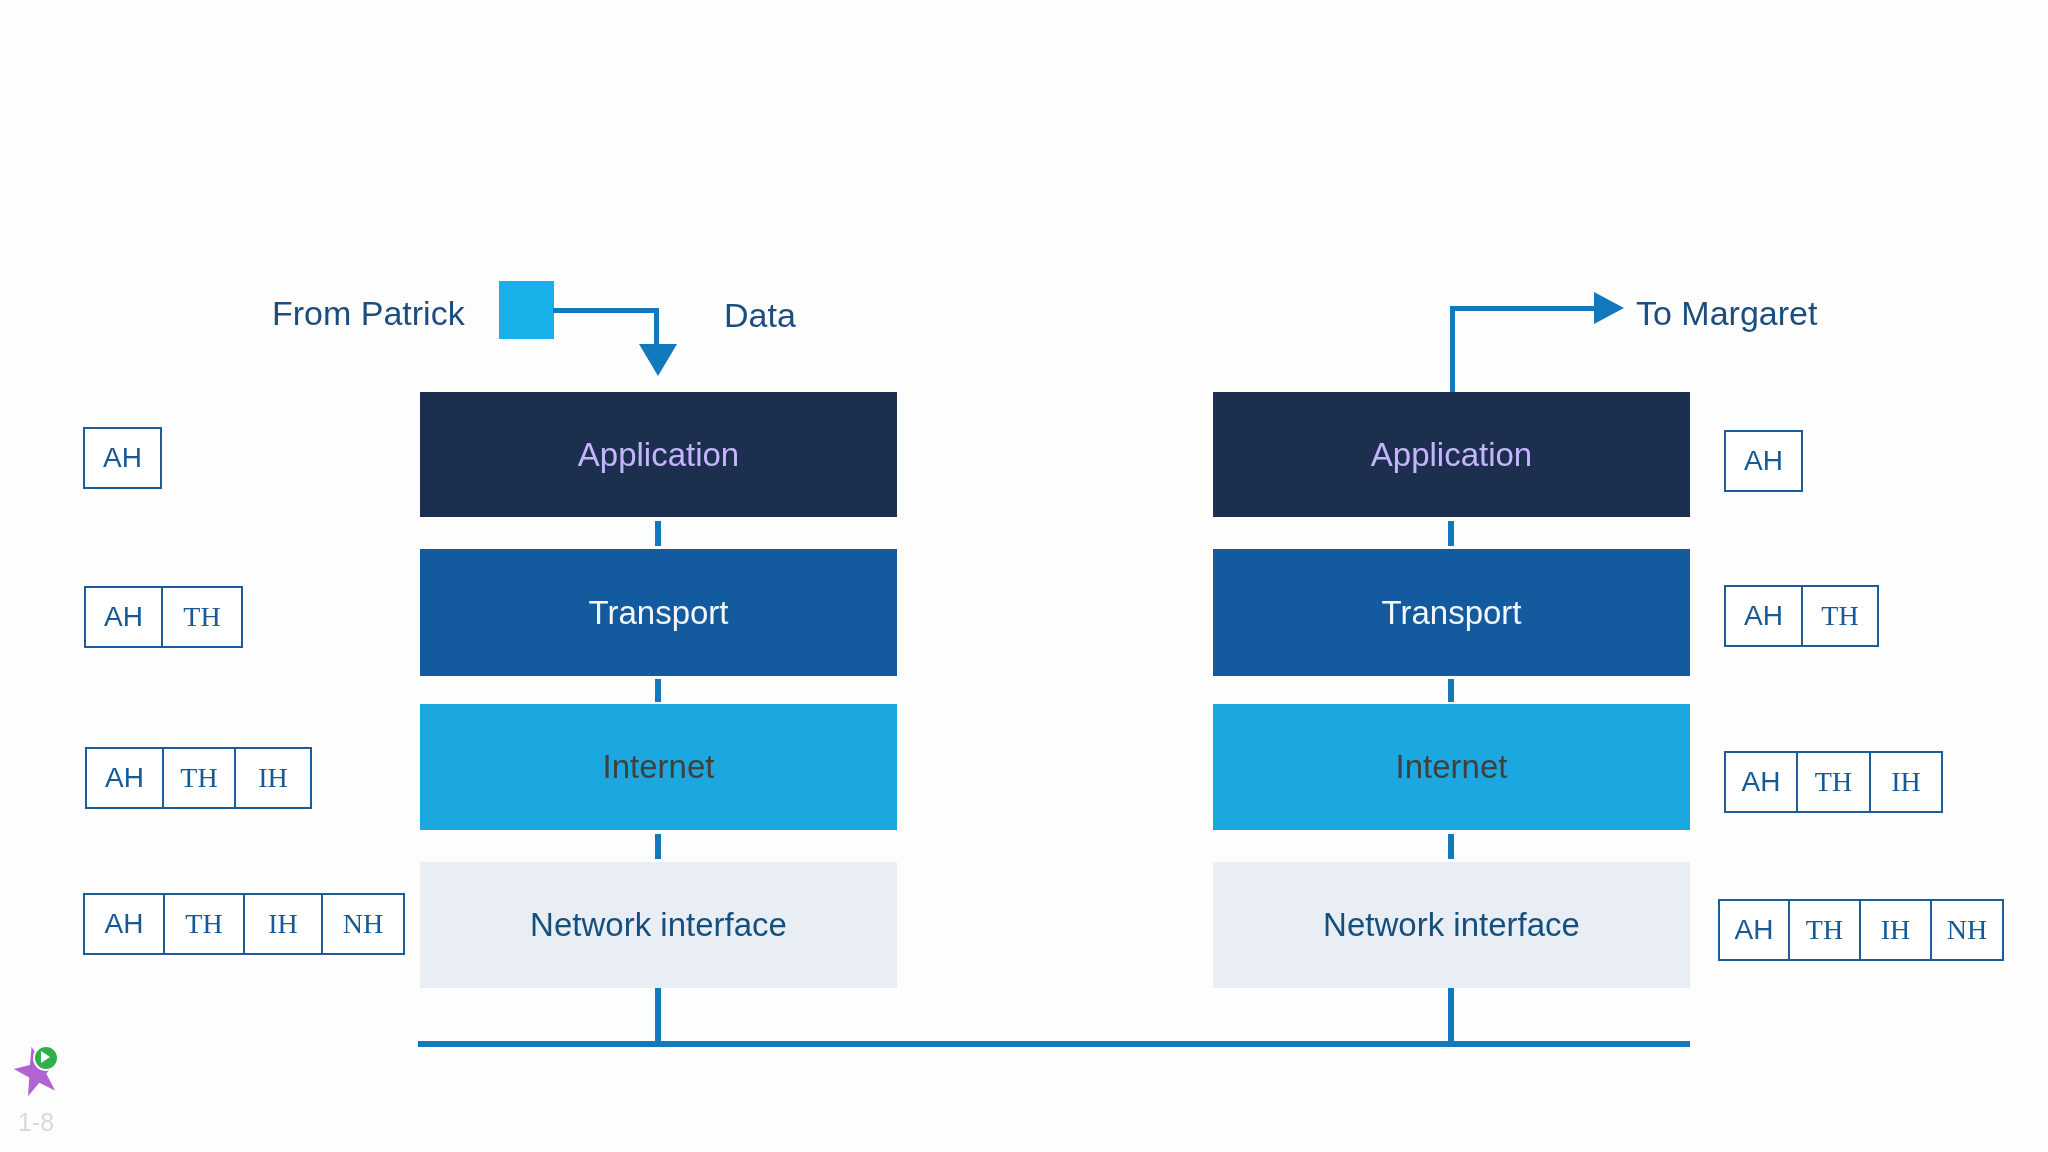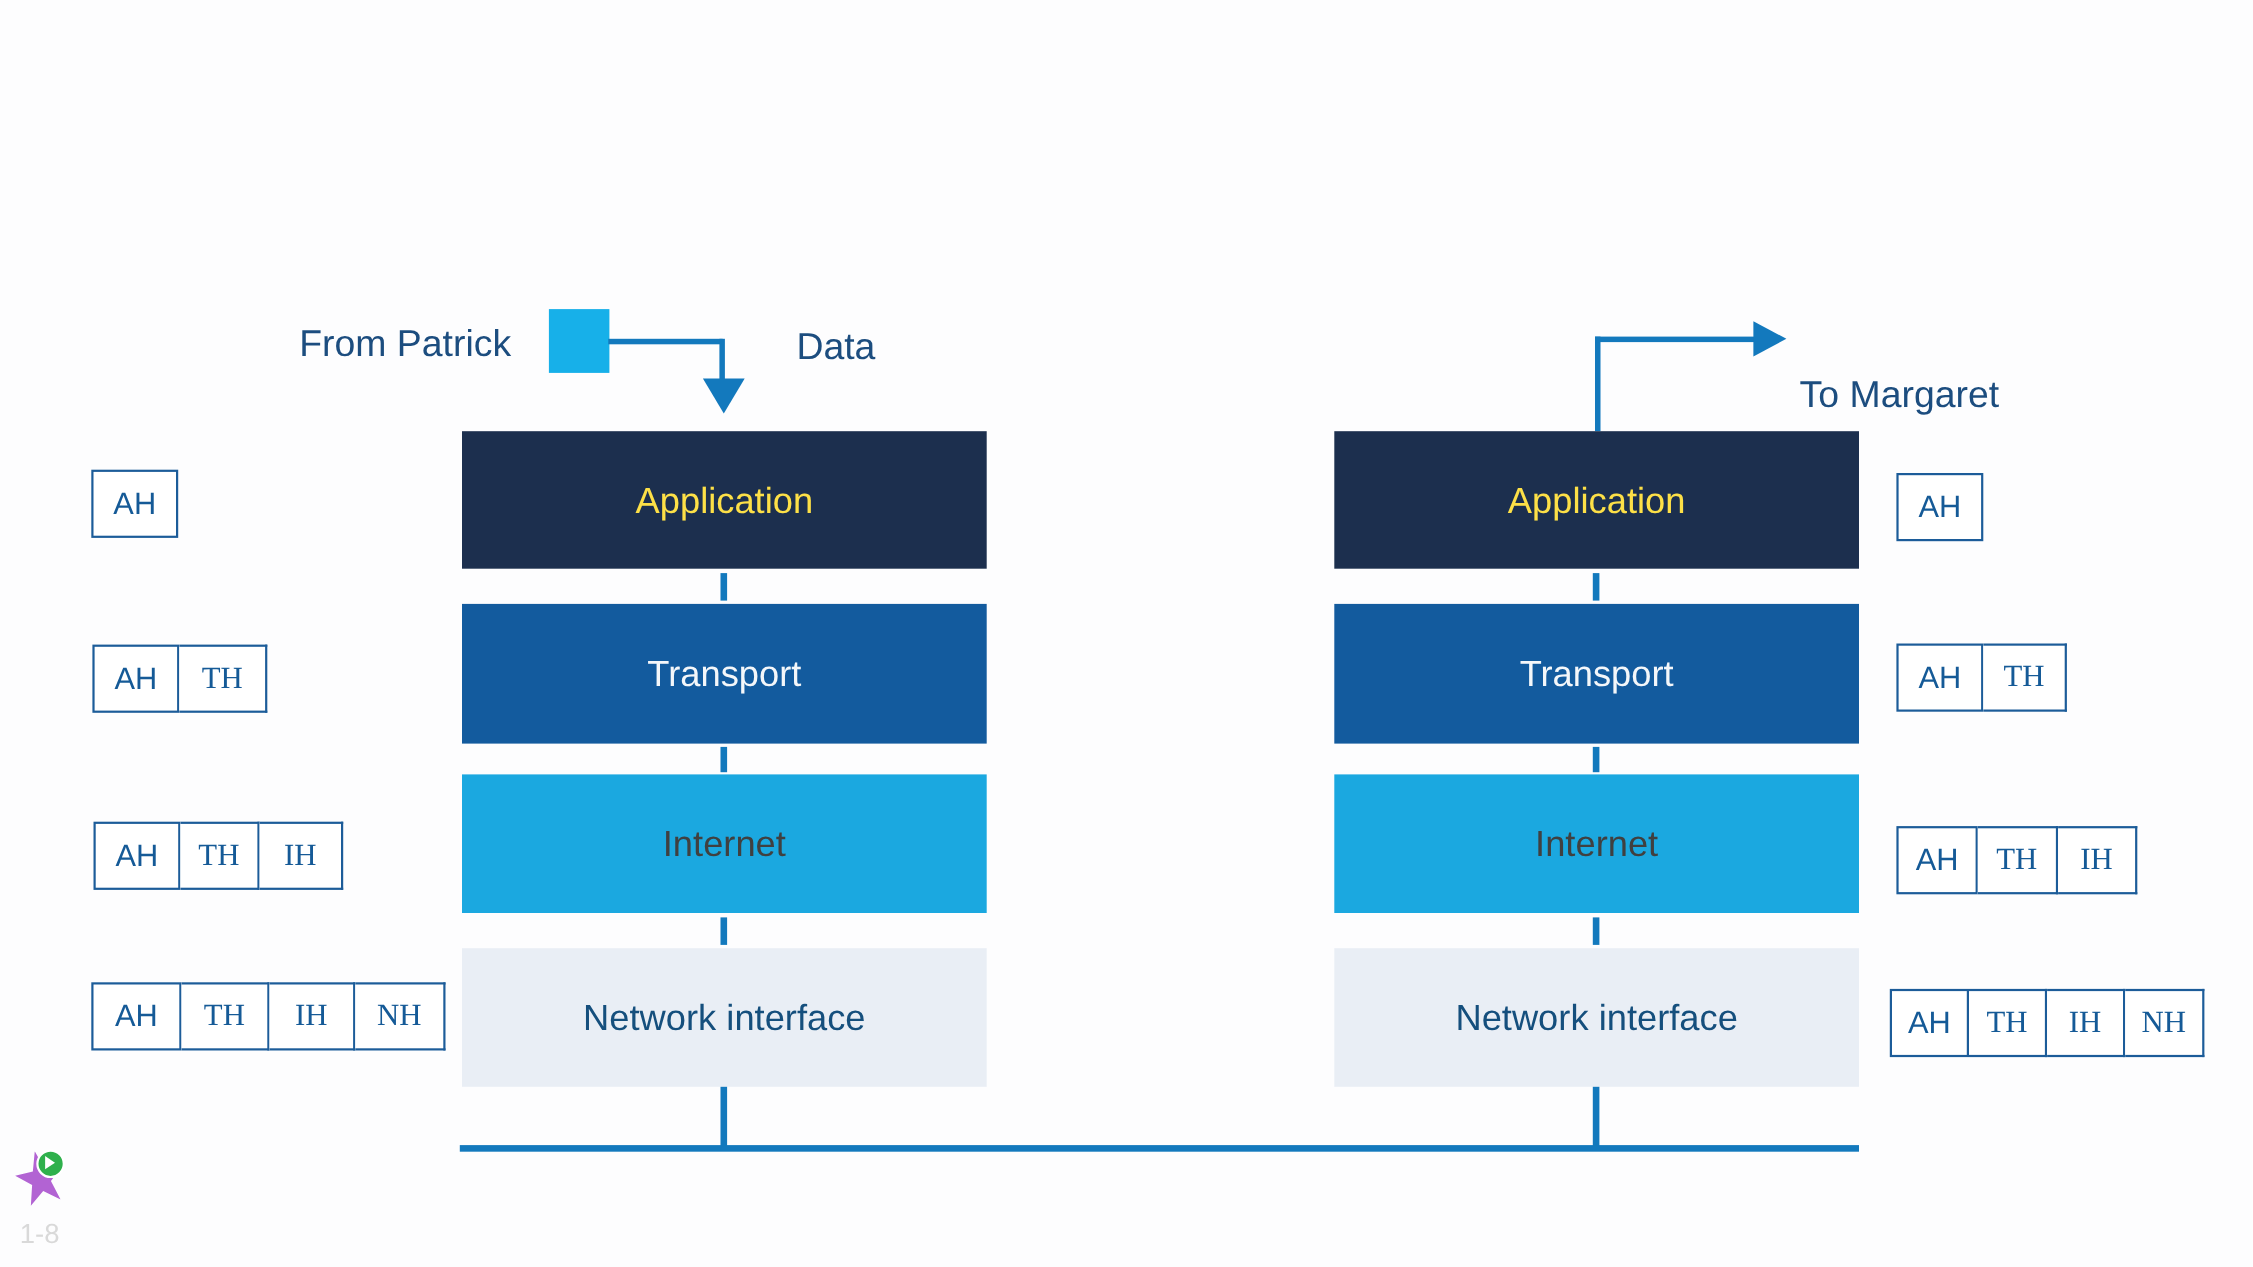--- a/index.html
+++ b/index.html
@@ -36,21 +36,21 @@
     border-left:30px solid #1379bd;
   }
   
   .layer{
     position:absolute;width:477px;
     display:flex;align-items:center;justify-content:center;
     font-size:33px;white-space:nowrap;
   }
   .stack-left .layer{left:420px;}
   .stack-right .layer{left:1213px;}
-  .layer-app{top:392px;height:125px;background:#1c2f4e;color:#fde047;}
+  .layer-app{top:392px;height:125px;background:#1c2f4e;color:#c4b5fd;}
   .layer-transport{top:549px;height:127px;background:#135b9e;color:#f4f7fa;}
   .layer-internet{top:704px;height:126px;background:#1ba8e0;color:#404040;}
   .layer-network{top:862px;height:126px;background:#e9eef5;color:#154f7d;}
   
   .hrow{position:absolute;display:flex;}
   .cell{
     height:62px;box-sizing:border-box;
     border:2px solid #1c5c99;background:#ffffff;
     display:flex;align-items:center;justify-content:center;
     font-size:28px;color:#155a97;
@@ -88,21 +88,21 @@
   <div class="packet"></div>
 
   <div class="seg" style="left:553px;top:308px;width:104px;height:5px;"></div>
   <div class="seg" style="left:654px;top:308px;width:5px;height:40px;"></div>
   <div class="arrow-down"></div>
   <div class="anno" style="left:724px;top:296px;">Data</div>
 
   <div class="seg" style="left:1450px;top:306px;width:5px;height:86px;"></div>
   <div class="seg" style="left:1450px;top:306px;width:146px;height:5px;"></div>
   <div class="arrow-right"></div>
-  <div class="anno" style="left:1636px;top:294px;margin-top:46px;">To Margaret</div>
+  <div class="anno" style="left:1636px;top:294px;">To Margaret</div>
 
   <div class="stack-left">
     <div class="layer layer-app">Application</div>
     <div class="layer layer-transport">Transport</div>
     <div class="layer layer-internet">Internet</div>
     <div class="layer layer-network">Network interface</div>
     <div class="seg" style="left:655px;top:521px;width:6px;height:25px;"></div>
     <div class="seg" style="left:655px;top:679px;width:6px;height:23px;"></div>
     <div class="seg" style="left:655px;top:834px;width:6px;height:25px;"></div>
     <div class="seg" style="left:655px;top:988px;width:6px;height:55px;"></div>

